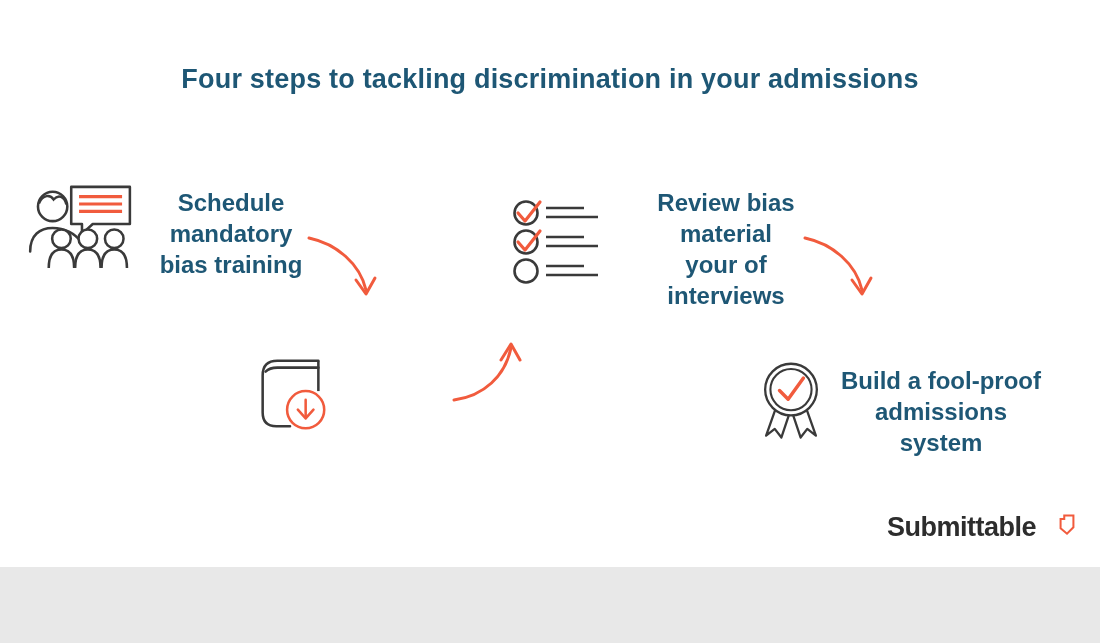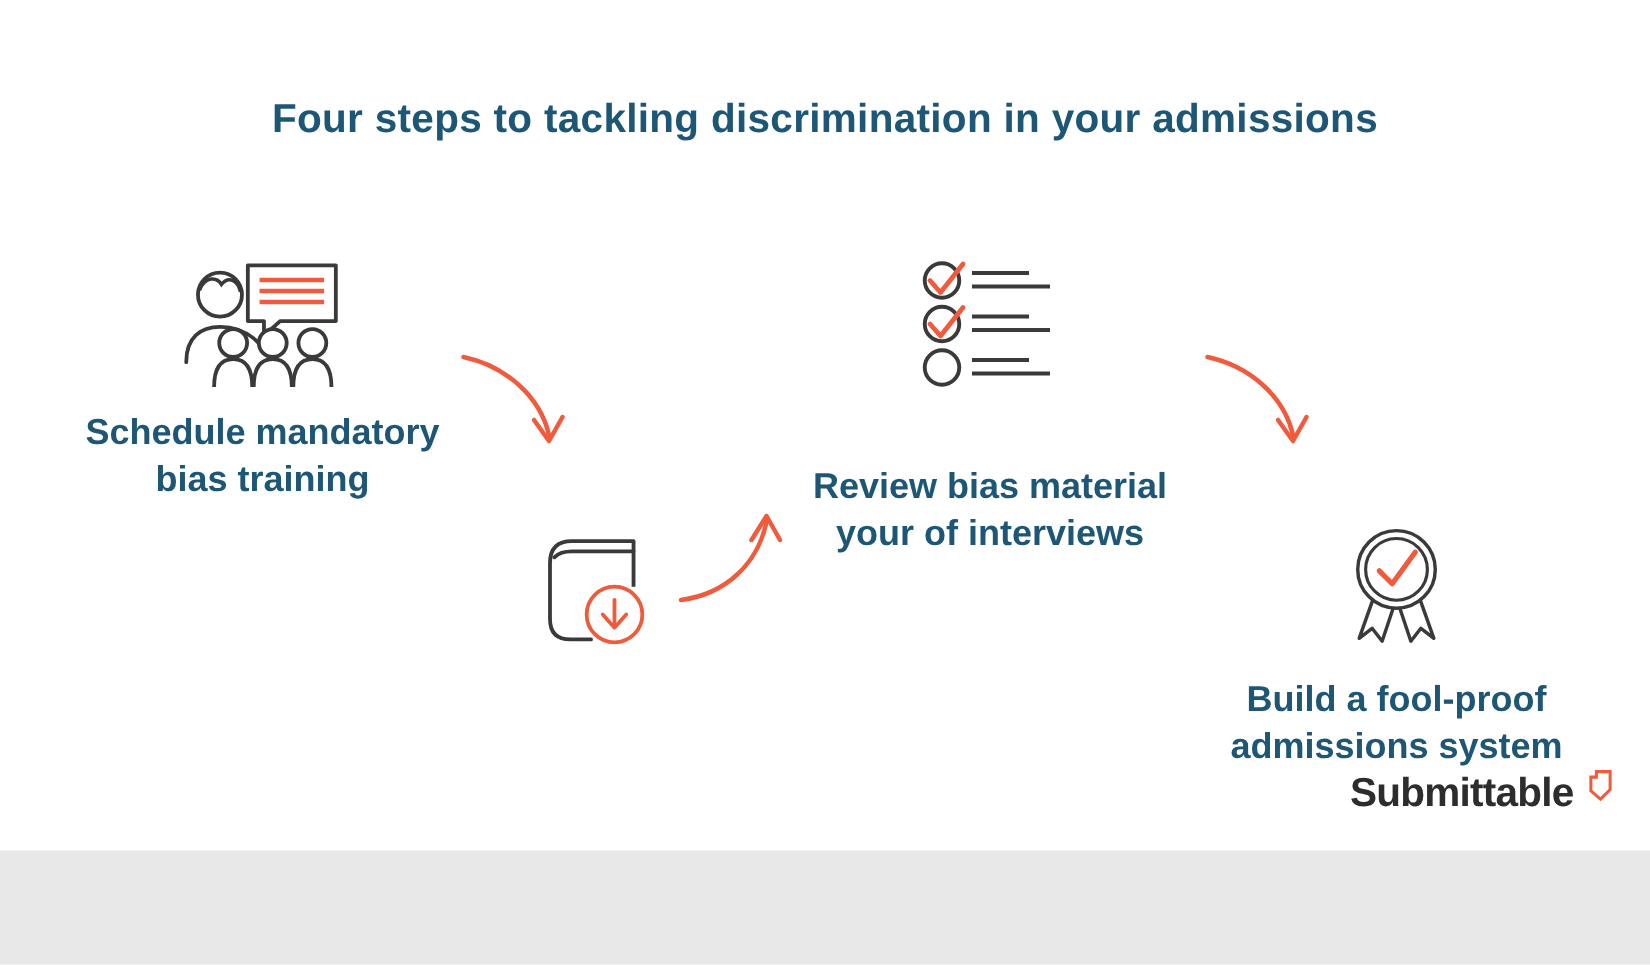--- a/index.html
+++ b/index.html
@@ -12,36 +12,36 @@
   *{margin:0;padding:0;box-sizing:border-box;}
   body{font-family:"Liberation Sans", sans-serif;background:#e8e8e8;}
   .canvas{
     position:relative;width:1100px;height:567px;background:var(--bg);
     overflow:hidden;margin:0 auto;
   }
   .title{
     position:absolute;top:64px;left:0;width:100%;text-align:center;
     font-size:27px;font-weight:bold;color:var(--teal);letter-spacing:.2px;
   }
-  .step{position:absolute;width:300px;display:flex;flex-direction:column;align-items:center;}
+  .step{position:absolute;width:300px;display:flex;flex-direction:row;align-items:center;}
   .step-icon{height:86px;display:flex;align-items:flex-end;justify-content:center;}
   .step-label{
     margin-top:13px;text-align:center;font-size:24px;font-weight:bold;
     color:var(--teal);line-height:31px;
   }
   .step1{left:25px;top:174px;}
   .step2{left:245px;top:352px;}
   .step3{left:510px;top:174px;gap:36px;}
-  .step4{left:781px;top:352px;}
+  .step4{left:750px;top:352px;}
   .arrow{position:absolute;}
   .arrow1{left:303px;top:230px;}
   .arrow2{left:448px;top:336px;}
   .arrow3{left:799px;top:230px;}
   .logo{
-    position:absolute;right:22px;bottom:25px;display:flex;align-items:flex-end;gap:7px;
+    position:absolute;right:22px;bottom:25px;display:flex;align-items:center;gap:20px;
   }
   .logo-text{font-size:27px;font-weight:600;color:var(--logo);letter-spacing:-0.5px;line-height:1;}
   
   .sk-d{stroke:var(--dark);}
   .sk-o{stroke:var(--orange);}
   .f-w{fill:#fff;}
   .f-n{fill:none;}
 </style>
 </head>
 <body>

